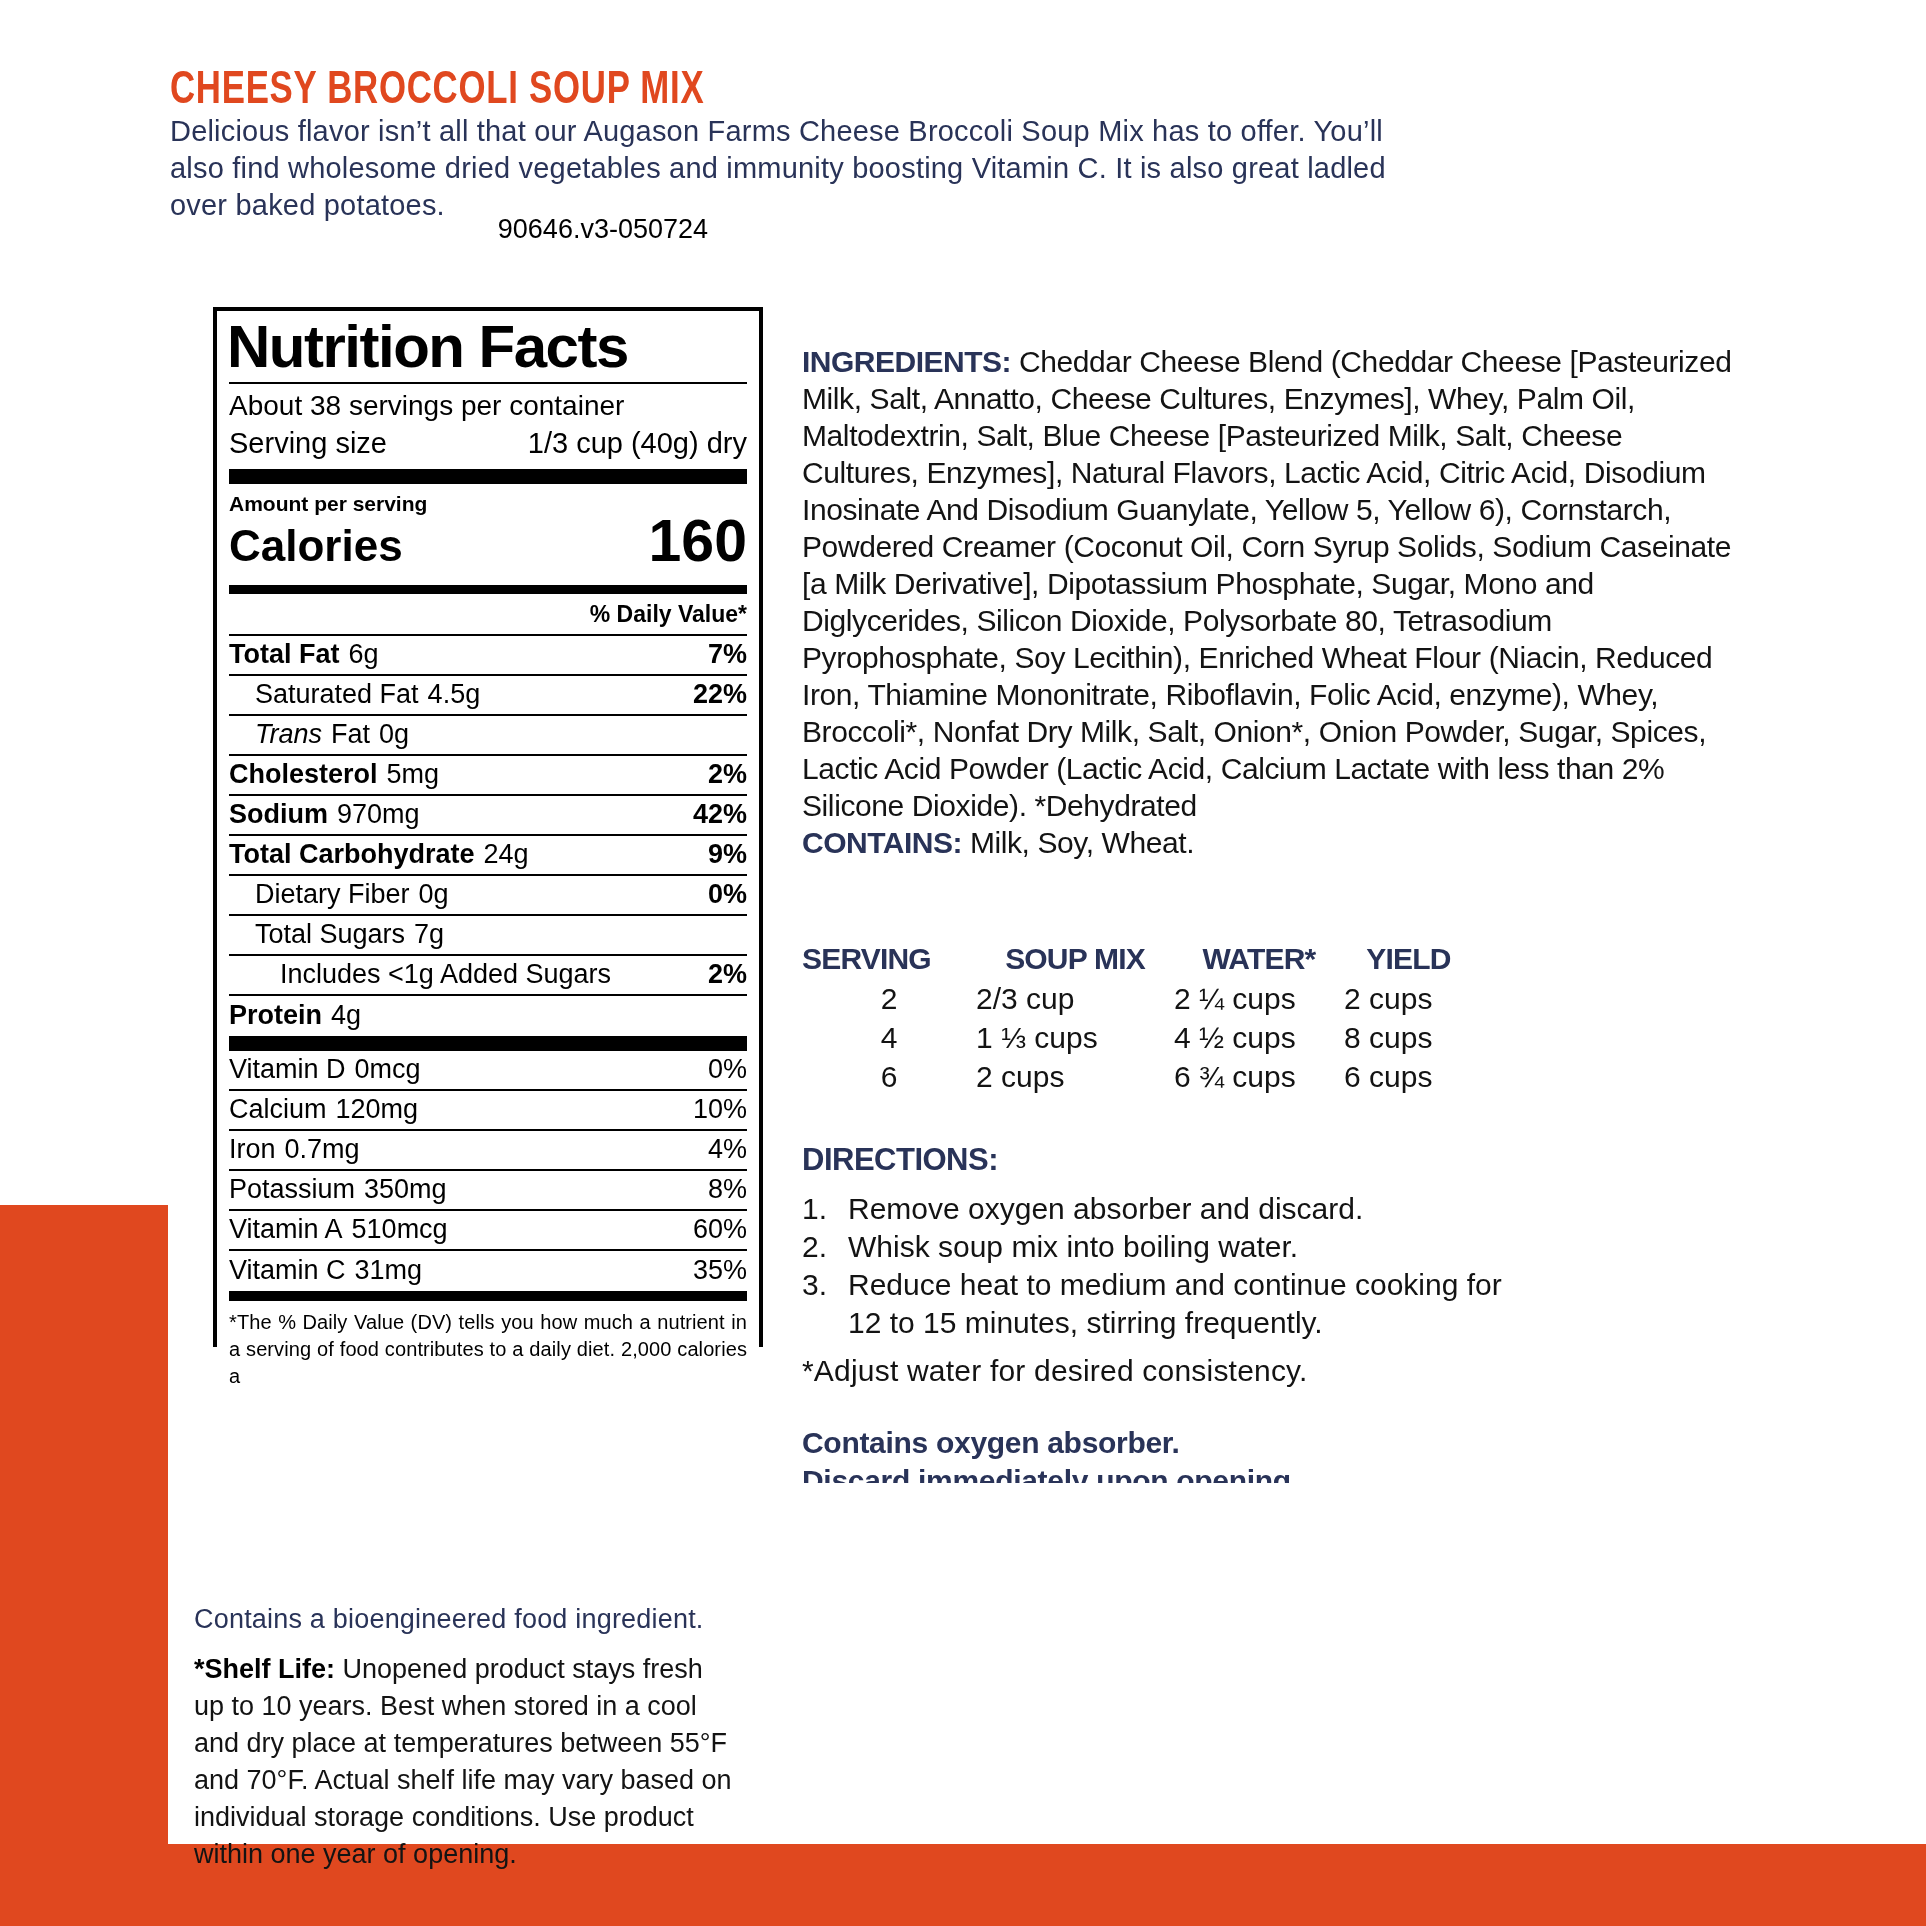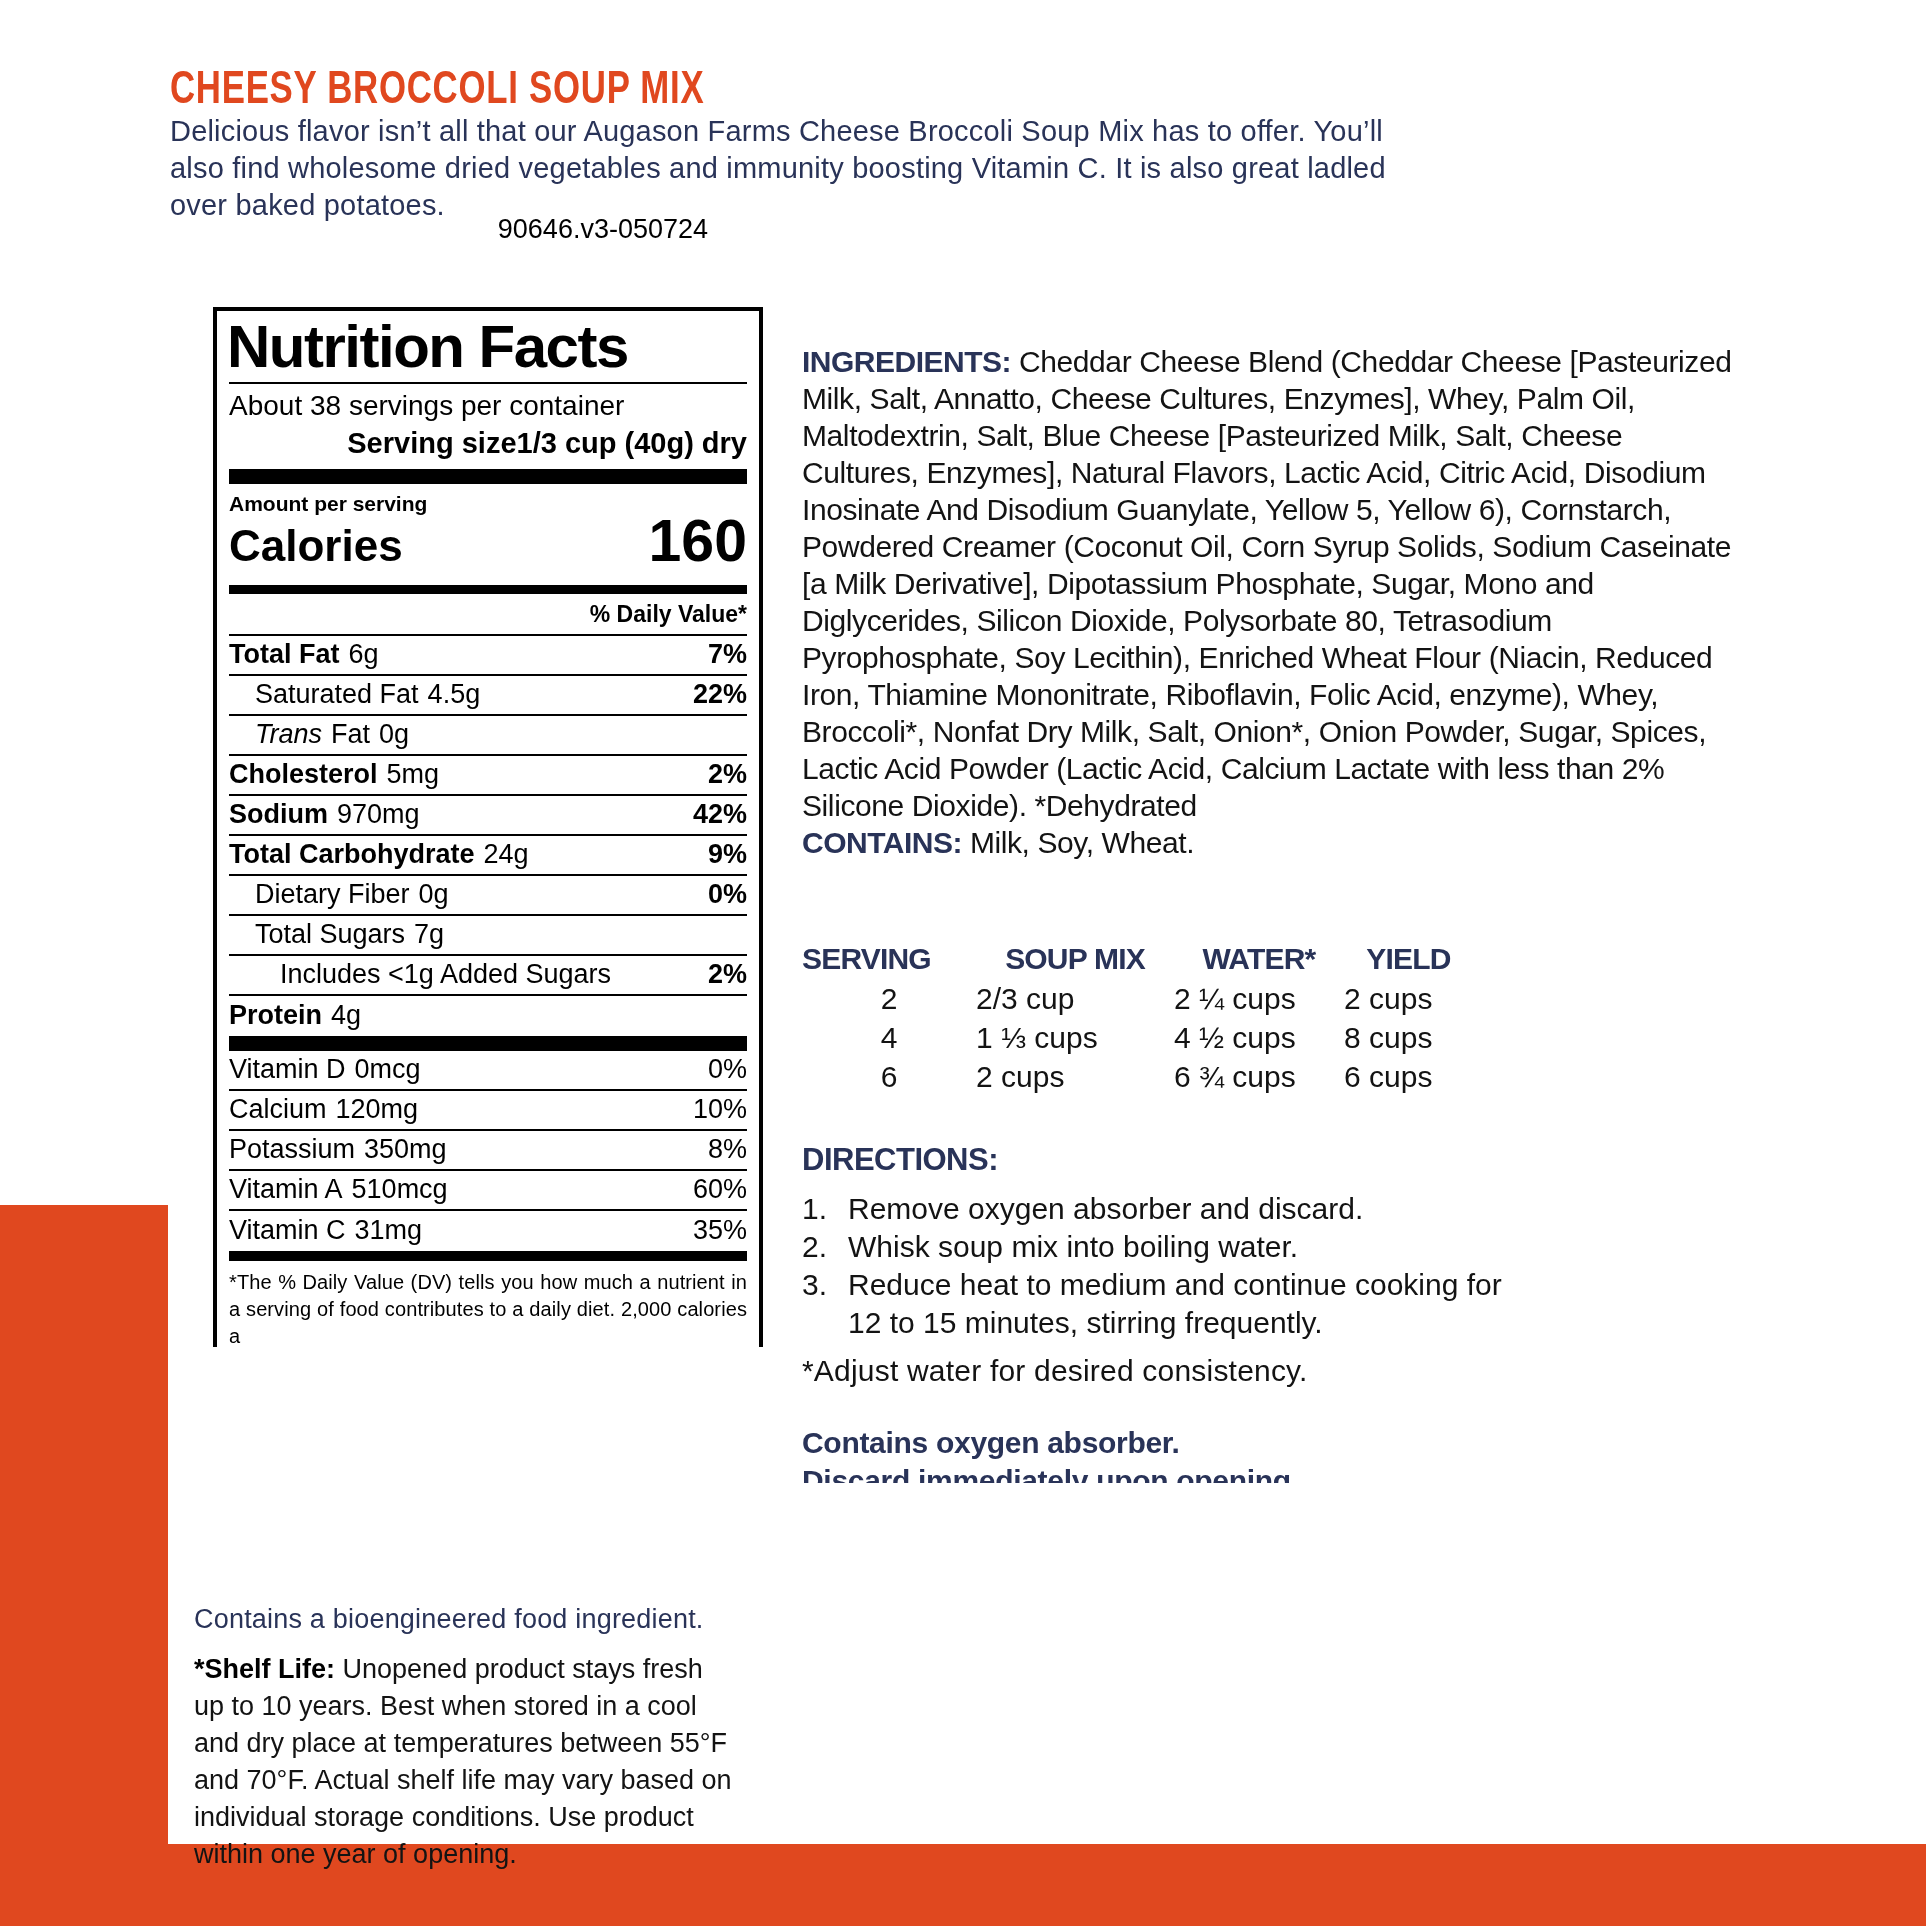--- a/index.html
+++ b/index.html
@@ -23,21 +23,21 @@
   .code { position:absolute; left:213px; top:214px; width:495px; text-align:right; font-size:27px; color:#000; }
 
   
   .nf {
     position:absolute; left:213px; top:307px; width:550px; height:1040px; box-sizing:border-box;
     border:4px solid #000; border-bottom:none; padding:4px 12px; background:#fff; color:#000;
   }
   .nf-title { font-size:60px; line-height:1.05; font-weight:bold; letter-spacing:-1.5px; margin:0 0 4px -2px; white-space:nowrap; }
   .nf-rule  { border-top:2px solid #000; }
   .nf-servings { font-size:28px; padding:6px 0 2px; }
-  .nf-ss { display:flex; justify-content:flex-end; font-weight:bold; font-size:29px; padding:3px 0 9px; }
+  .nf-ss { display:flex; justify-content:space-between; font-weight:normal; font-size:29px; padding:3px 0 9px; }
   .nf-bar  { height:15px; background:#000; }
   .nf-bar-m{ height:9px;  background:#000; }
   .nf-bar-s{ height:10px; background:#000; }
   .nf-aps { font-size:21px; font-weight:bold; padding:8px 0 0; }
   .nf-cal { display:flex; justify-content:space-between; align-items:flex-end; padding:0 0 17px; }
   .nf-cal-label { font-size:44px; font-weight:bold; line-height:1; }
   .nf-cal-value { font-size:59px; font-weight:bold; line-height:0.88; }
   .nf-dv { text-align:right; font-weight:bold; font-size:23px; padding:7px 0 6px; border-bottom:2px solid #000; }
   .nf-row, .nf-vrow {
     display:flex; justify-content:space-between; align-items:center;
@@ -155,20 +155,24 @@
 
     <div class="nf-vrow">
       <div class="l"><span>Vitamin D</span><span class="amt">0mcg</span></div>
       <div>0%</div>
     </div>
     <div class="nf-vrow">
       <div class="l"><span>Calcium</span><span class="amt">120mg</span></div>
       <div>10%</div>
     </div>
     <div class="nf-vrow">
+      <div class="l"><span>Iron</span><span class="amt">0.7mg</span></div>
+      <div>4%</div>
+    </div>
+    <div class="nf-vrow">
       <div class="l"><span>Potassium</span><span class="amt">350mg</span></div>
       <div>8%</div>
     </div>
     <div class="nf-vrow">
       <div class="l"><span>Vitamin A</span><span class="amt">510mcg</span></div>
       <div>60%</div>
     </div>
     <div class="nf-vrow nb">
       <div class="l"><span>Vitamin C</span><span class="amt">31mg</span></div>
       <div>35%</div>

